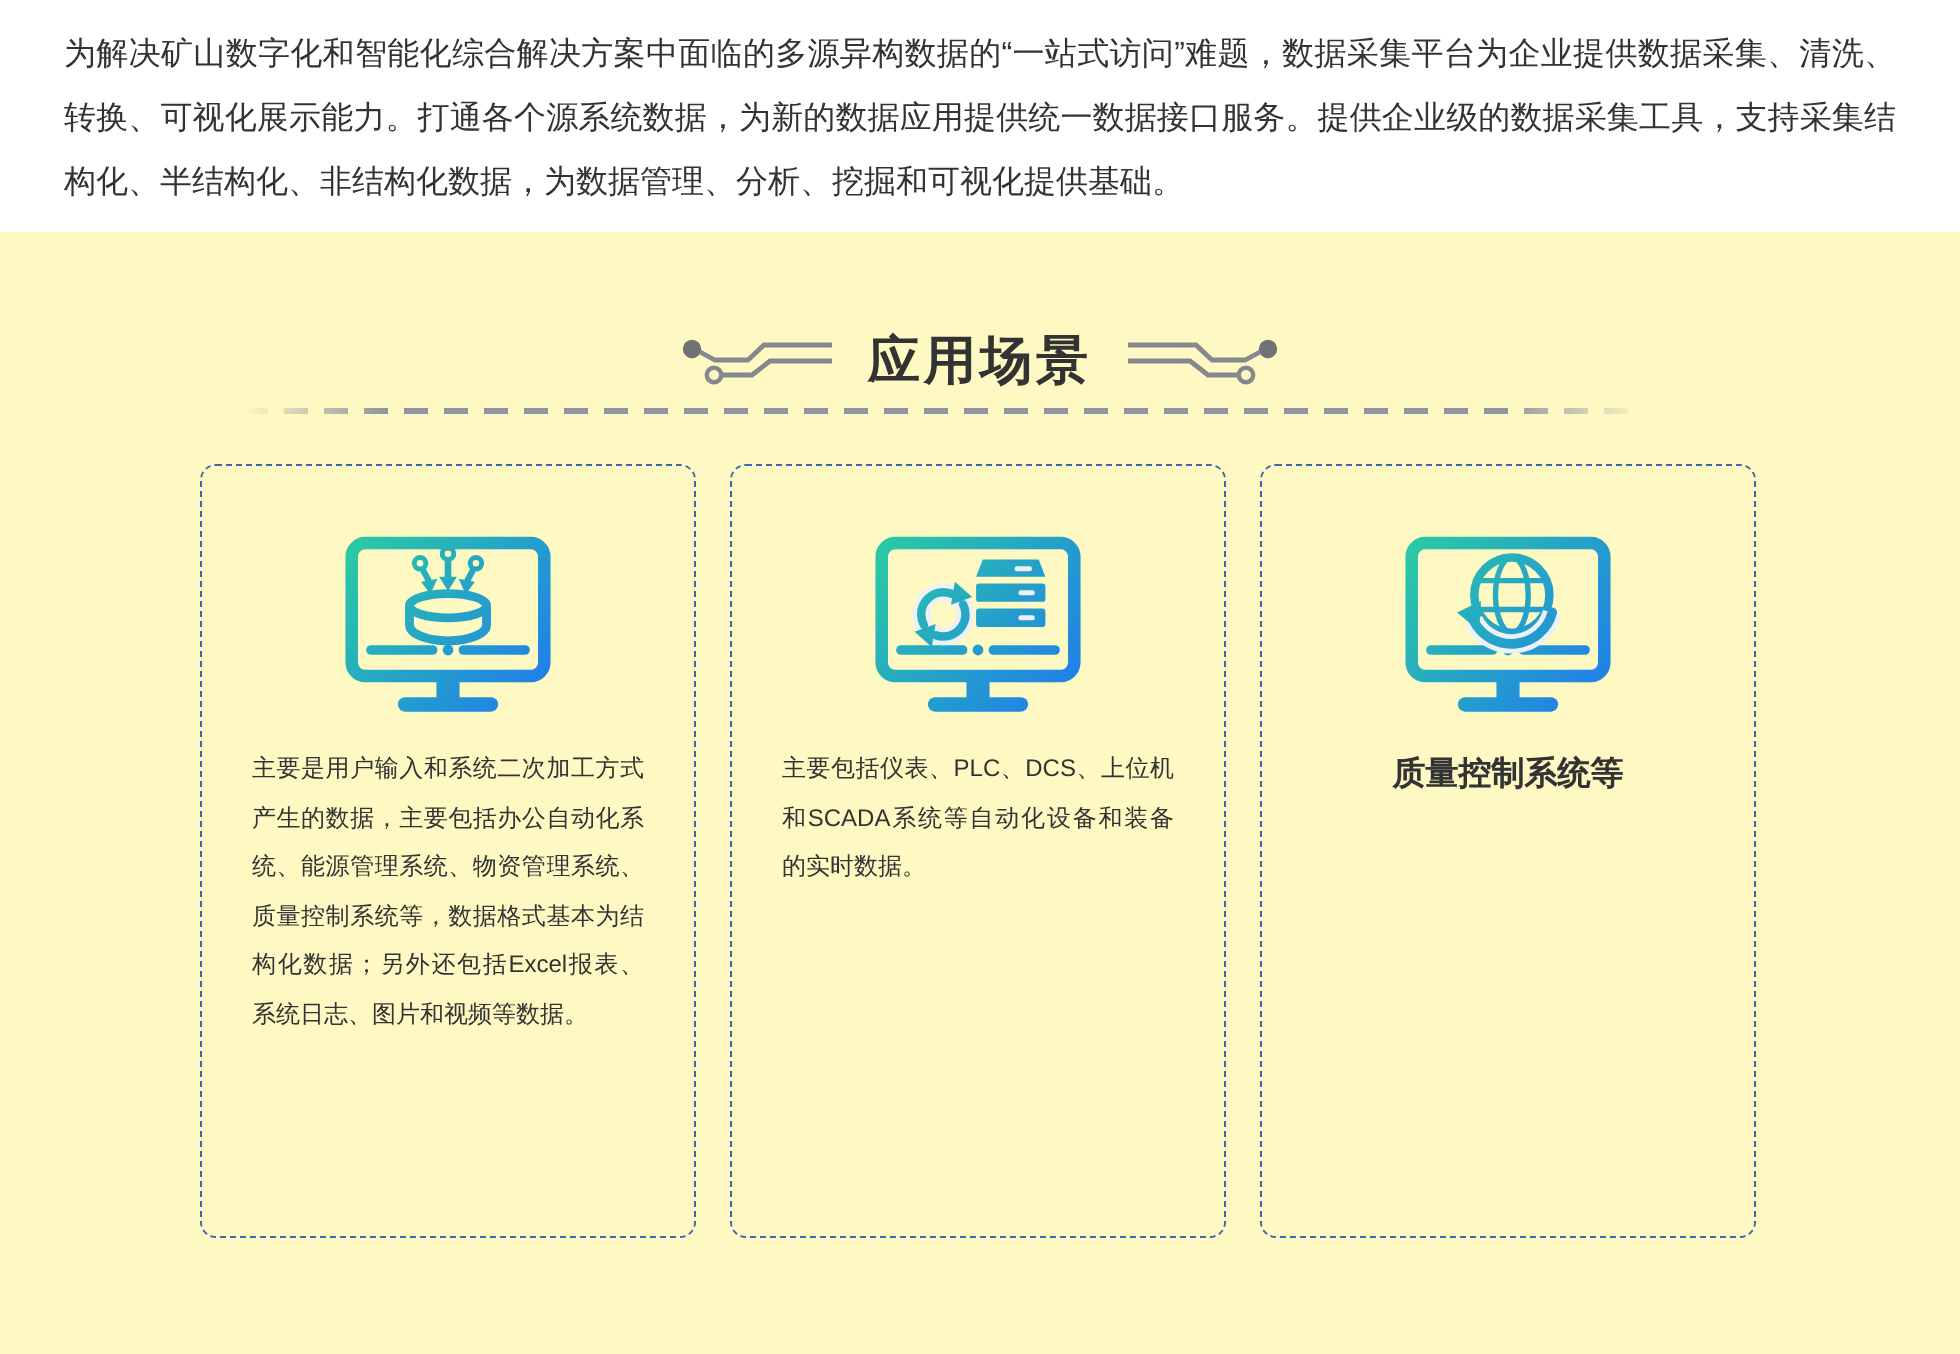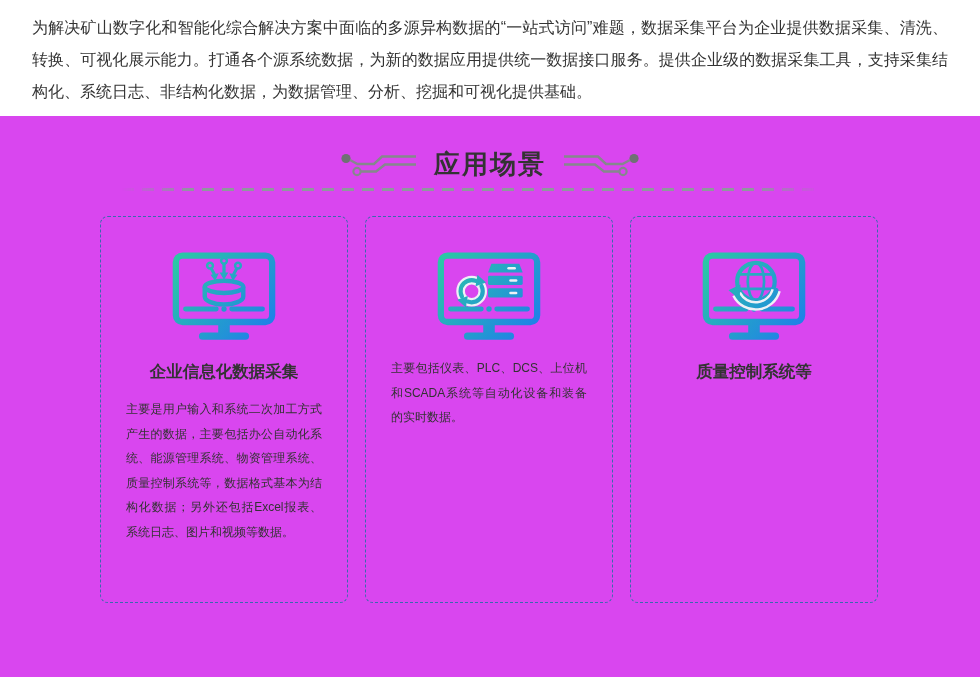--- a/index.html
+++ b/index.html
@@ -20,23 +20,23 @@
   .intro-text {
     margin: 0;
     font-size: 16px;
     line-height: 32px;
     color: #333333;
     text-align: justify;
   }
 
   
   .main-section {
-    background: #d946ef;
+    background: #fef9c3;
     height: 561px;
-    padding-top: 28px;
+    padding-top: 44px;
   }
 
   .section-header {
     height: 40px;
     display: flex;
     align-items: center;
     justify-content: center;
     gap: 16px;
   }
   .section-title {
@@ -95,21 +95,21 @@
     line-height: 24.5px;
     color: #333333;
   }
 </style>
 </head>
 <body>
 
 <div class="page">
 
   <section class="intro-section">
-    <p class="intro-text">为解决矿山数字化和智能化综合解决方案中面临的多源异构数据的“一站式访问”难题，数据采集平台为企业提供数据采集、清洗、转换、可视化展示能力。打通各个源系统数据，为新的数据应用提供统一数据接口服务。提供企业级的数据采集工具，支持采集结构化、系统日志、非结构化数据，为数据管理、分析、挖掘和可视化提供基础。</p>
+    <p class="intro-text">为解决矿山数字化和智能化综合解决方案中面临的多源异构数据的“一站式访问”难题，数据采集平台为企业提供数据采集、清洗、转换、可视化展示能力。打通各个源系统数据，为新的数据应用提供统一数据接口服务。提供企业级的数据采集工具，支持采集结构化、半结构化、非结构化数据，为数据管理、分析、挖掘和可视化提供基础。</p>
   </section>
 
   <section class="main-section">
 
     <div class="section-header">
       <svg class="ornament" width="78" height="26" viewBox="0 0 78 26">
         <circle cx="6" cy="7.5" r="4.6" fill="#6f7174"></circle>
         <polyline points="10,9 17.5,13 34,13 42,5.5 76,5.5" fill="none" stroke="#85888c" stroke-width="2.4"></polyline>
         <circle cx="17" cy="20.5" r="3.6" fill="none" stroke="#85888c" stroke-width="2.2"></circle>
         <polyline points="21,20.5 36,20.5 45,13.5 76,13.5" fill="none" stroke="#85888c" stroke-width="2.4"></polyline>
@@ -148,21 +148,20 @@
             <path d="M54 13 V22" stroke="url(#g1)" stroke-width="3.4" stroke-linecap="round" fill="none"></path>
             <polygon points="49.4,21.5 58.6,21.5 54,29" fill="url(#g1)"></polygon>
             <path d="M41 18 L44 23.5" stroke="url(#g1)" stroke-width="3.2" stroke-linecap="round" fill="none"></path>
             <polygon points="40,24 48.5,22.5 44.8,30.5" fill="url(#g1)"></polygon>
             <path d="M67 18 L64 23.5" stroke="url(#g1)" stroke-width="3.2" stroke-linecap="round" fill="none"></path>
             <polygon points="59.5,22.5 68,24 63.2,30.5" fill="url(#g1)"></polygon>
             <ellipse cx="54" cy="36.5" rx="20" ry="6.3" fill="none" stroke="url(#g1)" stroke-width="4.6"></ellipse>
             <path d="M34 36.5 V46.5 C34 51 43 54.8 54 54.8 C65 54.8 74 51 74 46.5 V36.5" fill="none" stroke="url(#g1)" stroke-width="4.6"></path>
           </svg>
         </div>
-        <h3 class="card-title">企业信息化数据采集</h3>
         <div class="card-body">
           <span class="card-text">主要是用户输入和系统二次加工方式产生的数据，主要包括办公自动化系统、能源管理系统、物资管理系统、质量控制系统等，数据格式基本为结构化数据；另外还包括Excel报表、系统日志、图片和视频等数据。</span>
         </div>
       </article>
 
       <article class="card">
         <div class="icon-wrap">
           <svg width="104" height="92" viewBox="0 0 108 92">
             <defs>
               <linearGradient id="g2" gradientUnits="userSpaceOnUse" x1="0" y1="0" x2="108" y2="92">

